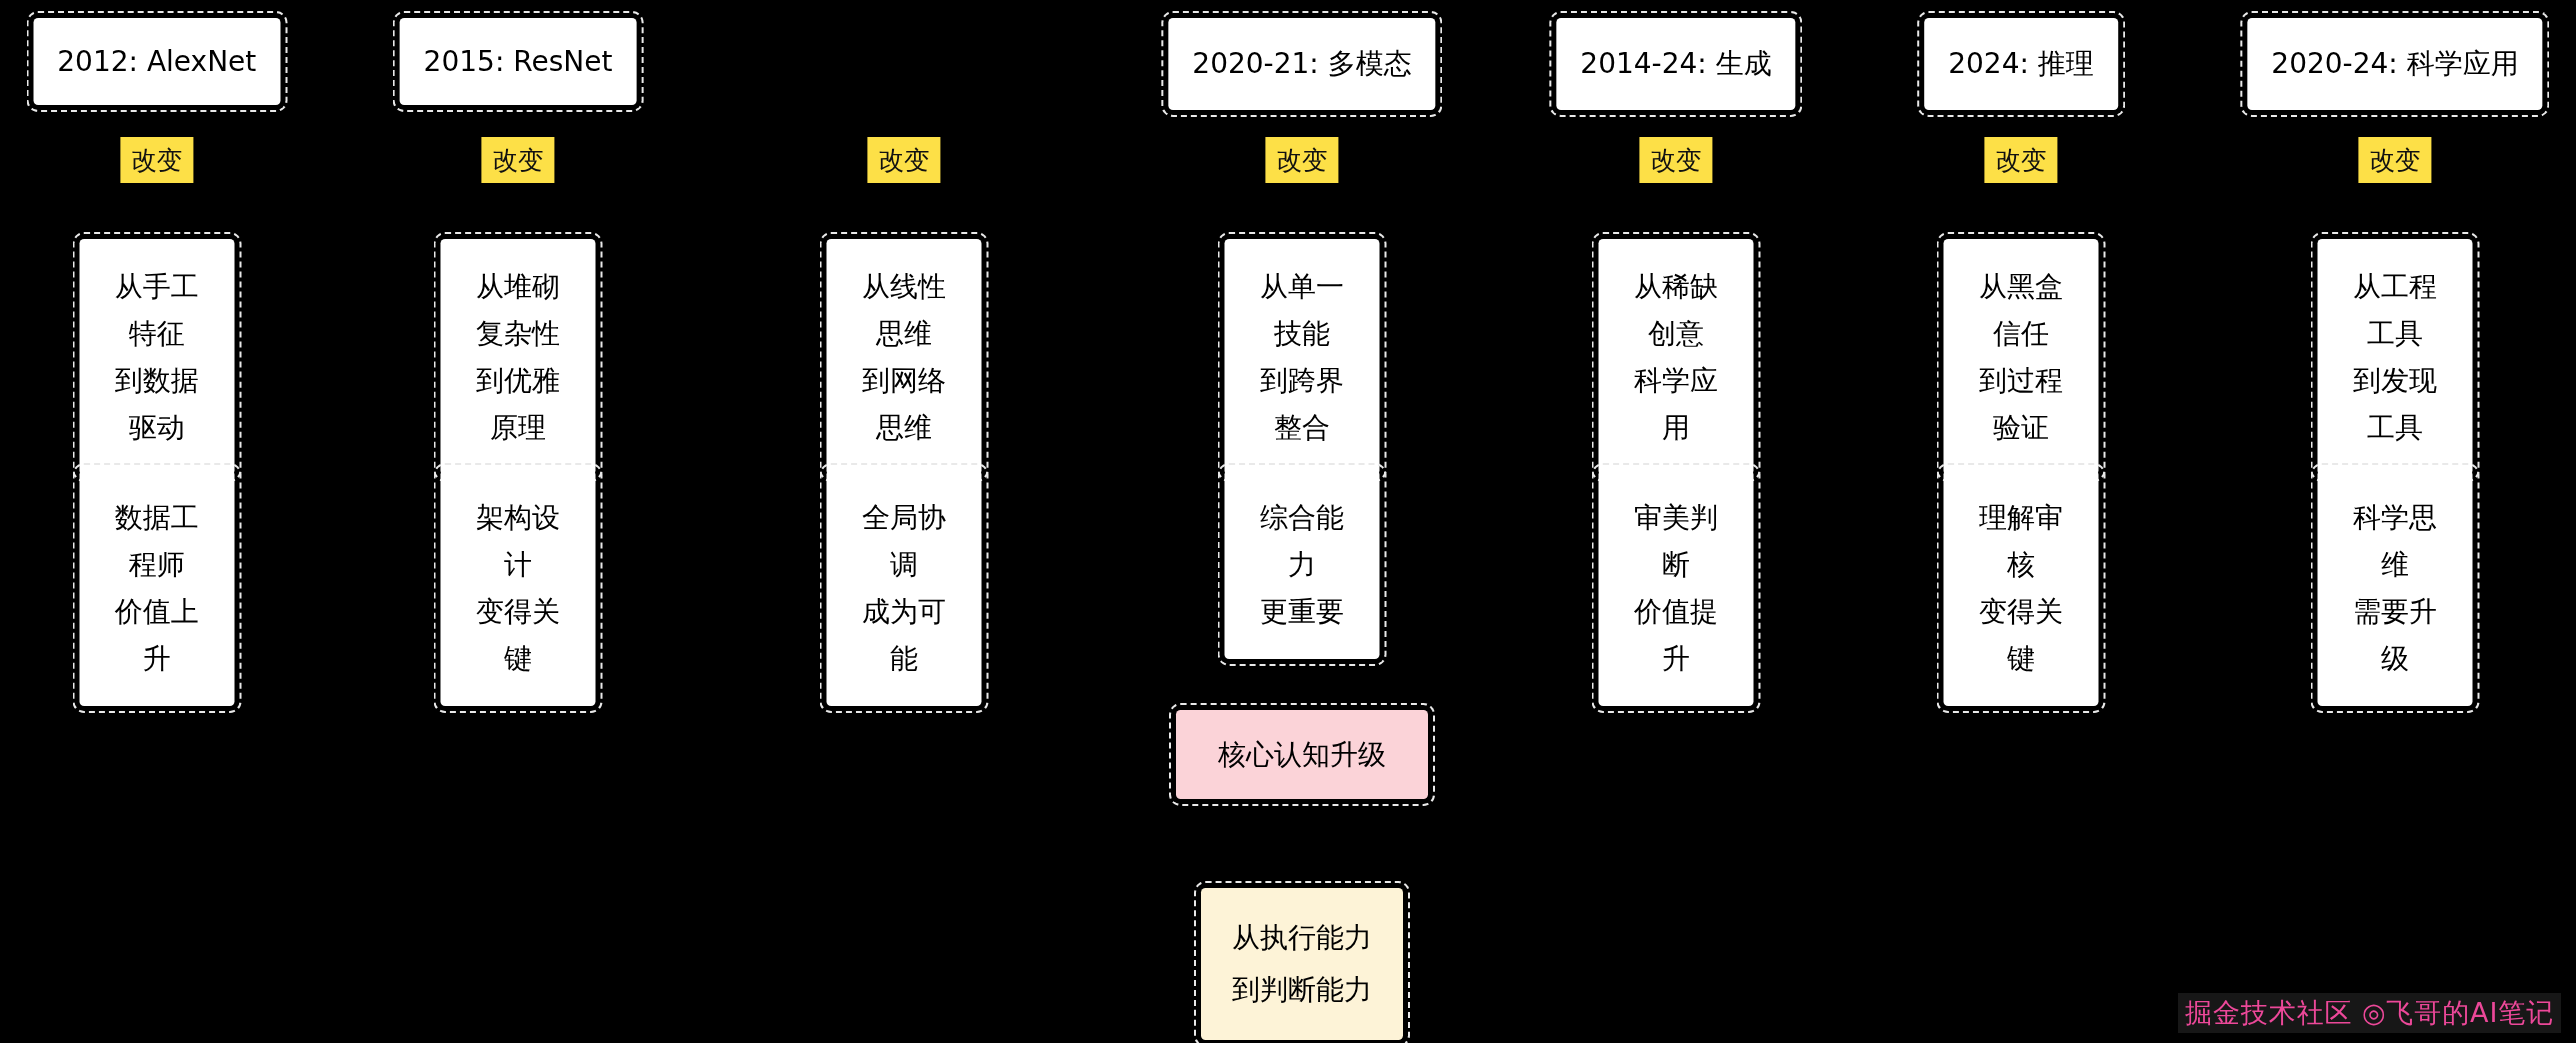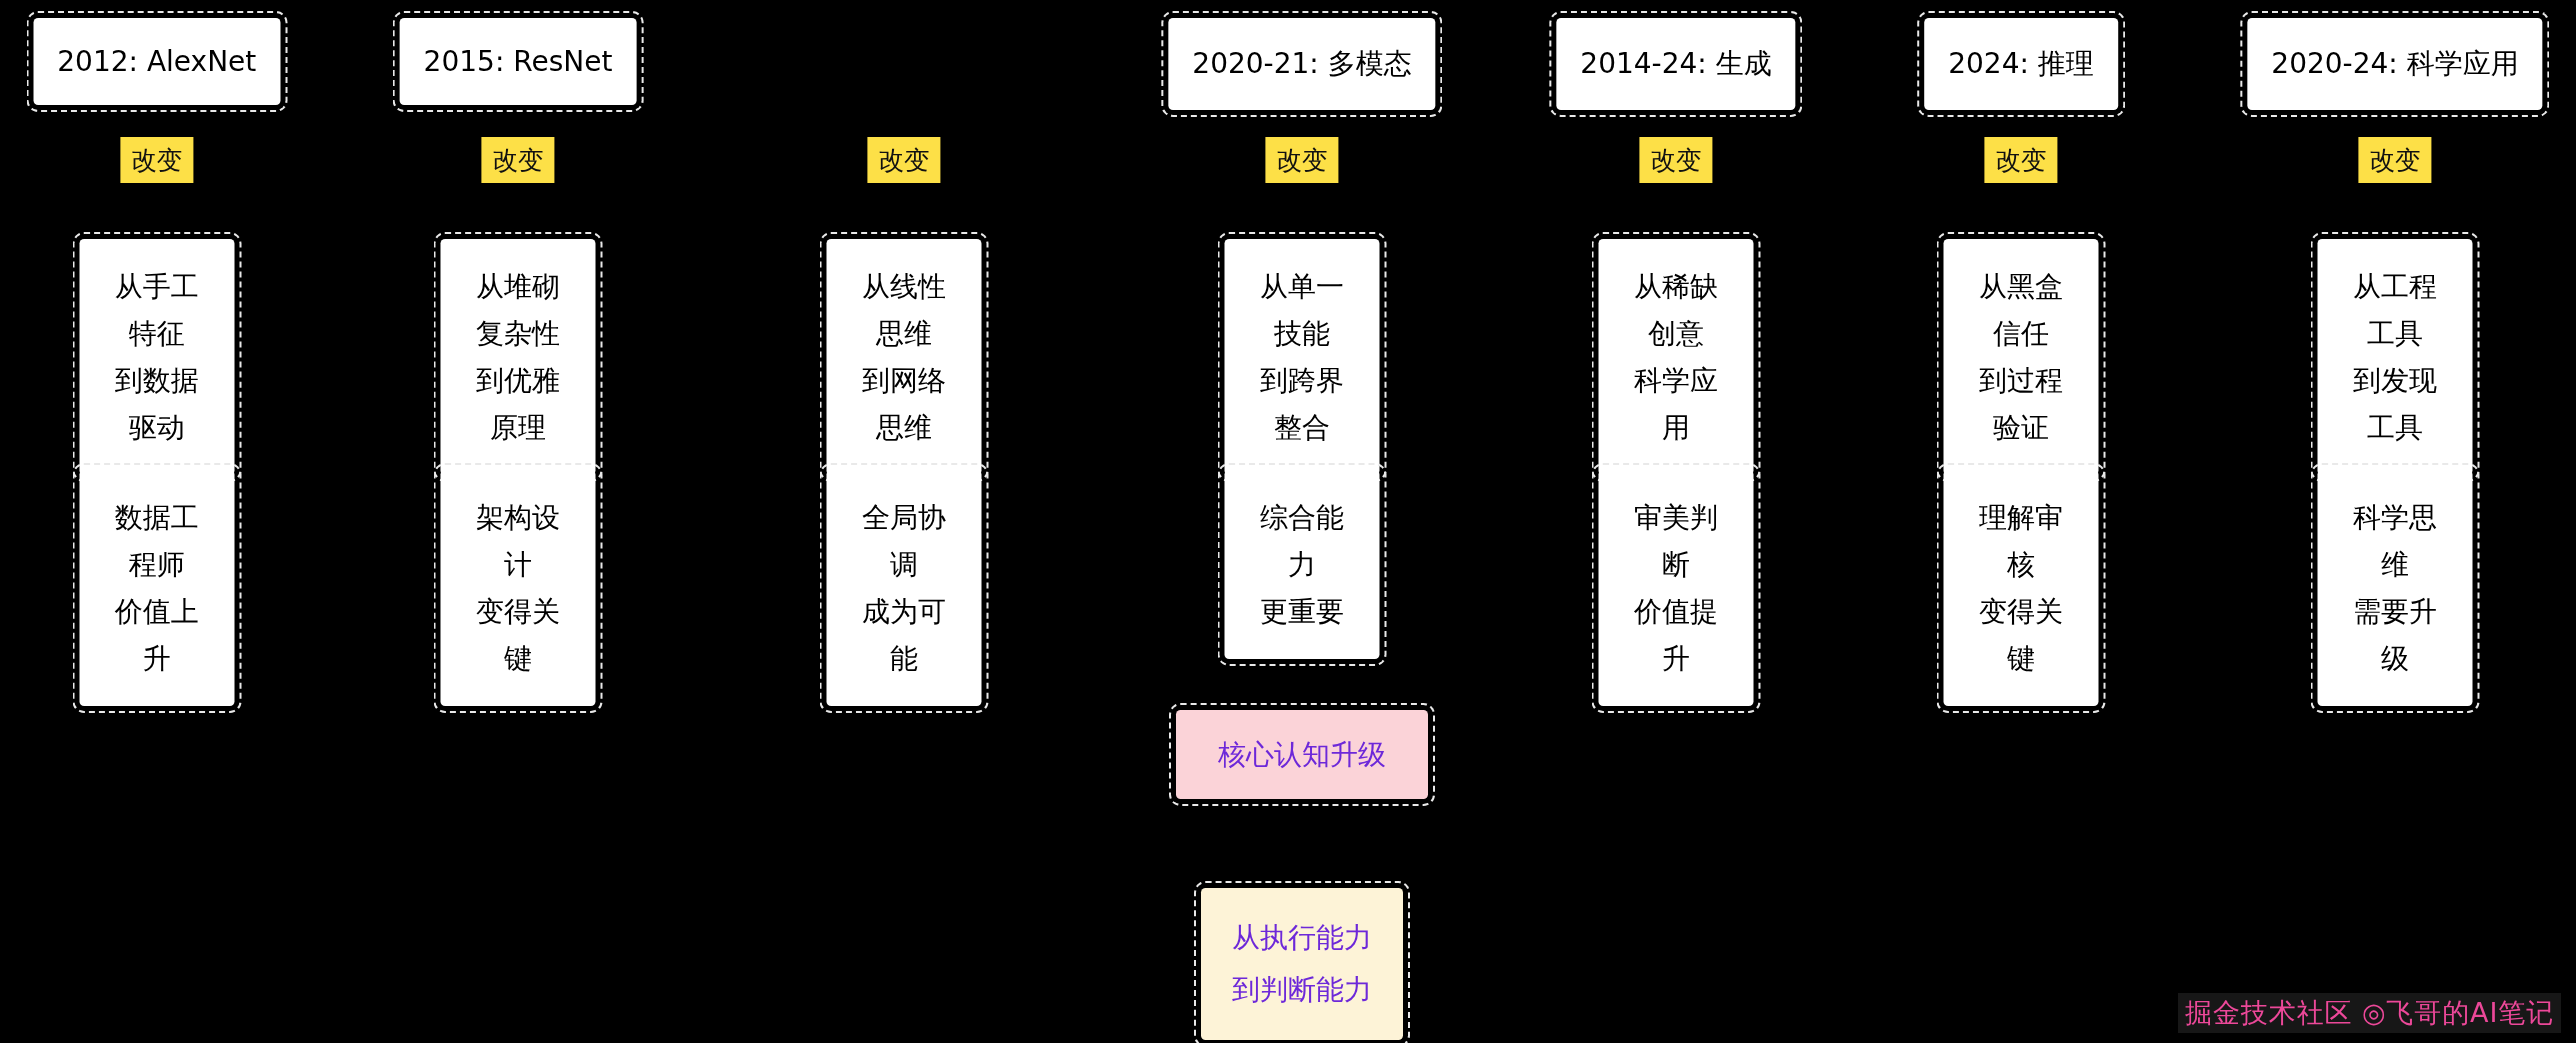--- a/index.html
+++ b/index.html
@@ -58,21 +58,21 @@
   .row-impact { top: 470px; }
   .two-line {
     font-size: 28px;
     line-height: 47px;
     padding: 24px 27px;
   }
   .center-node {
     position: absolute;
     left: 1302px;
     transform: translateX(-50%);
-    color: #6d28d9;
+    color: #000000;
     border-radius: 4.6px;
     outline: 2.7px dashed #e9e9e9;
     outline-offset: 5.5px;
     text-align: center;
     white-space: pre-line;
     box-sizing: border-box;
   }
   .core-box {
     top: 710px;
     background: #fbd3d8;

